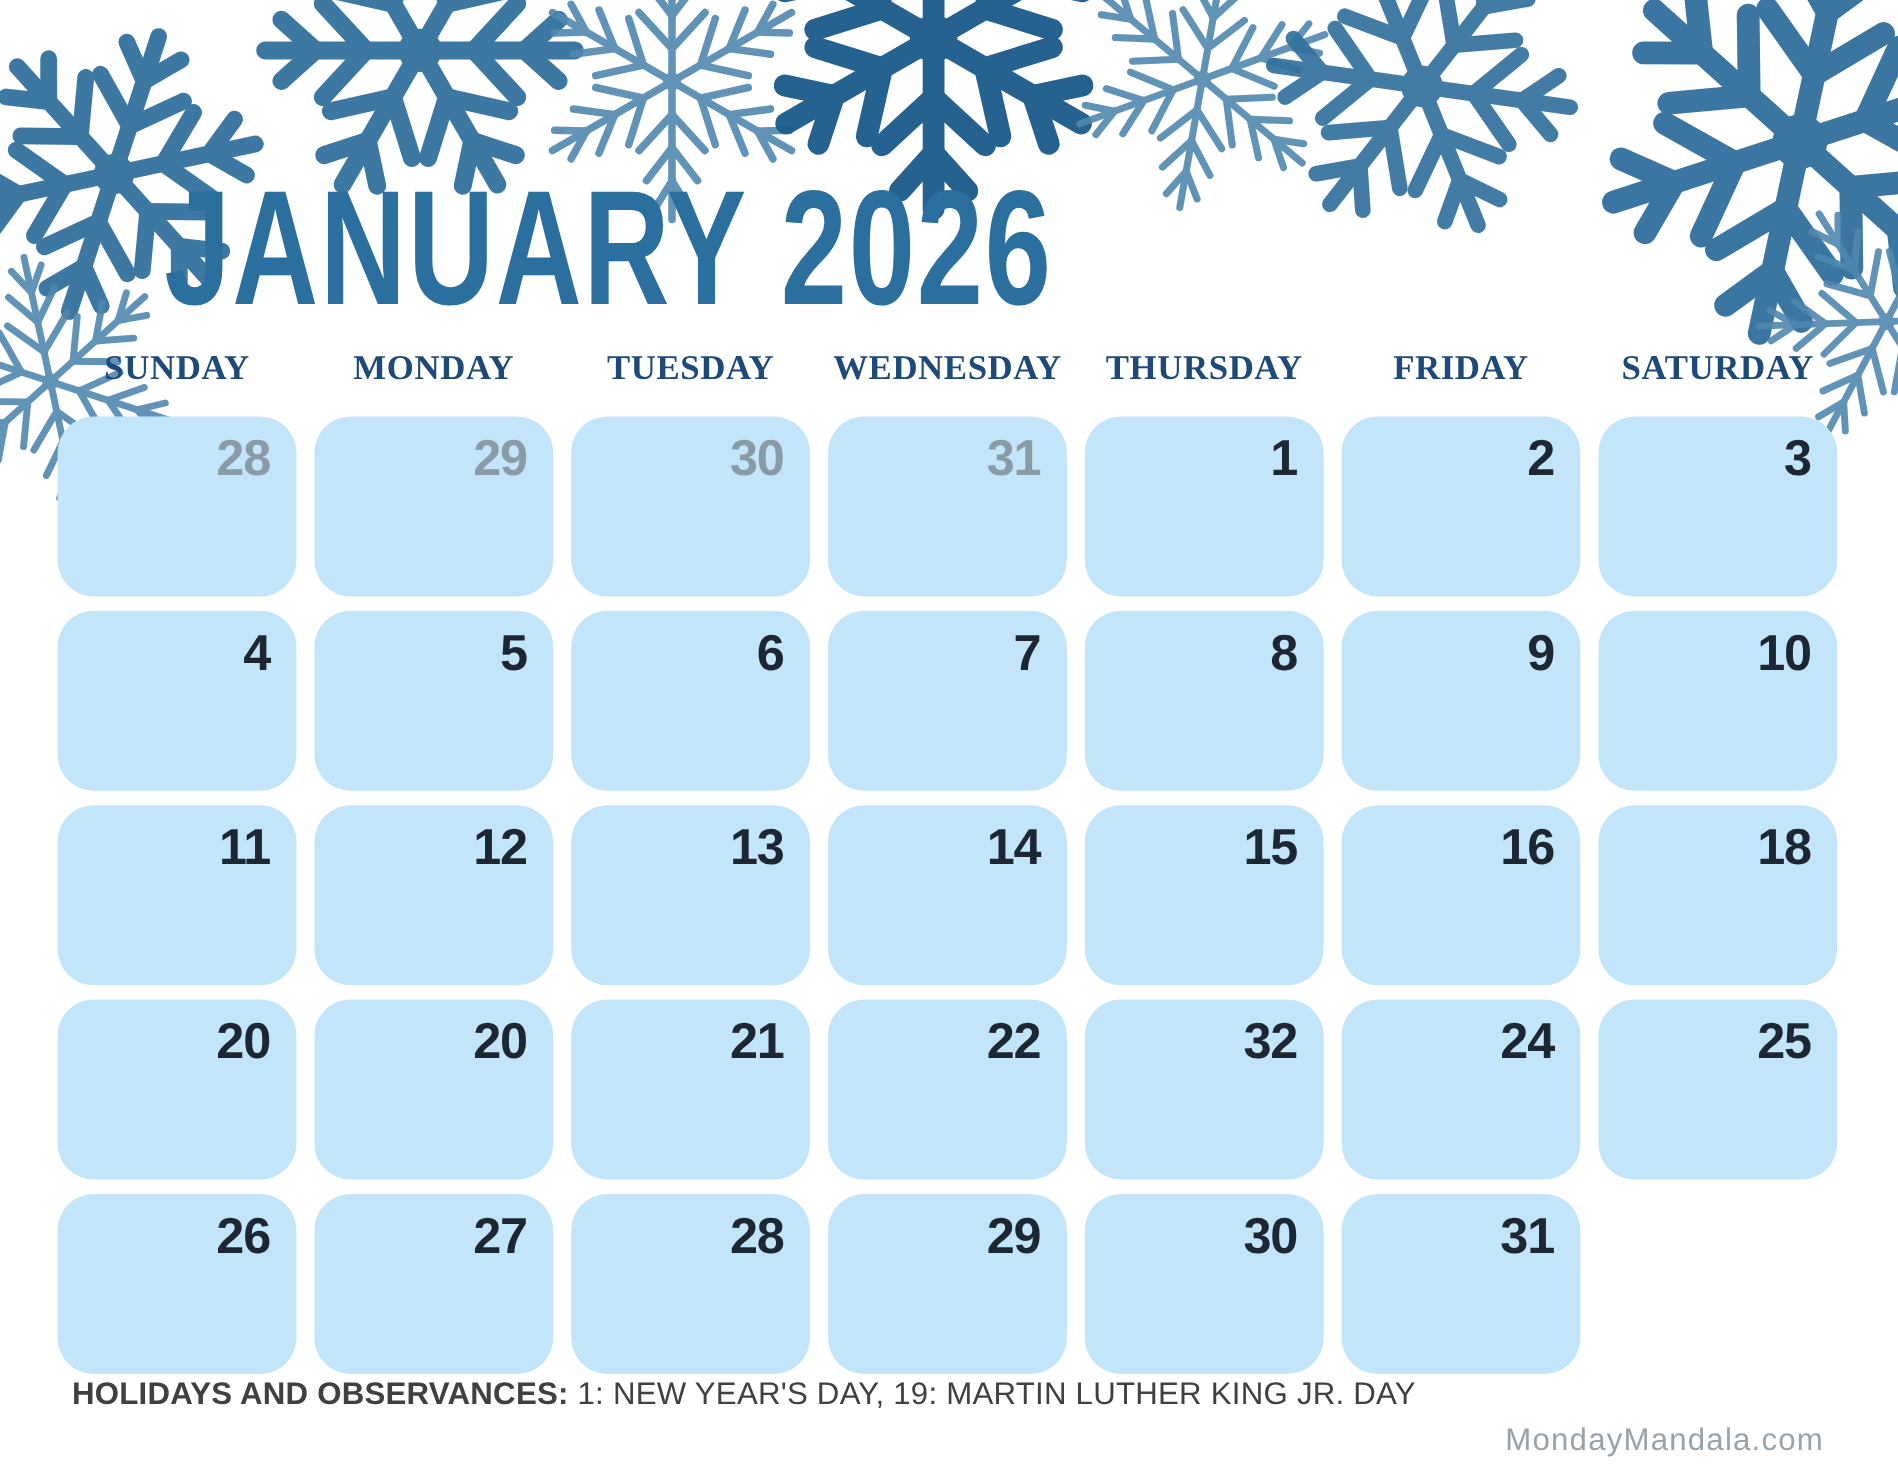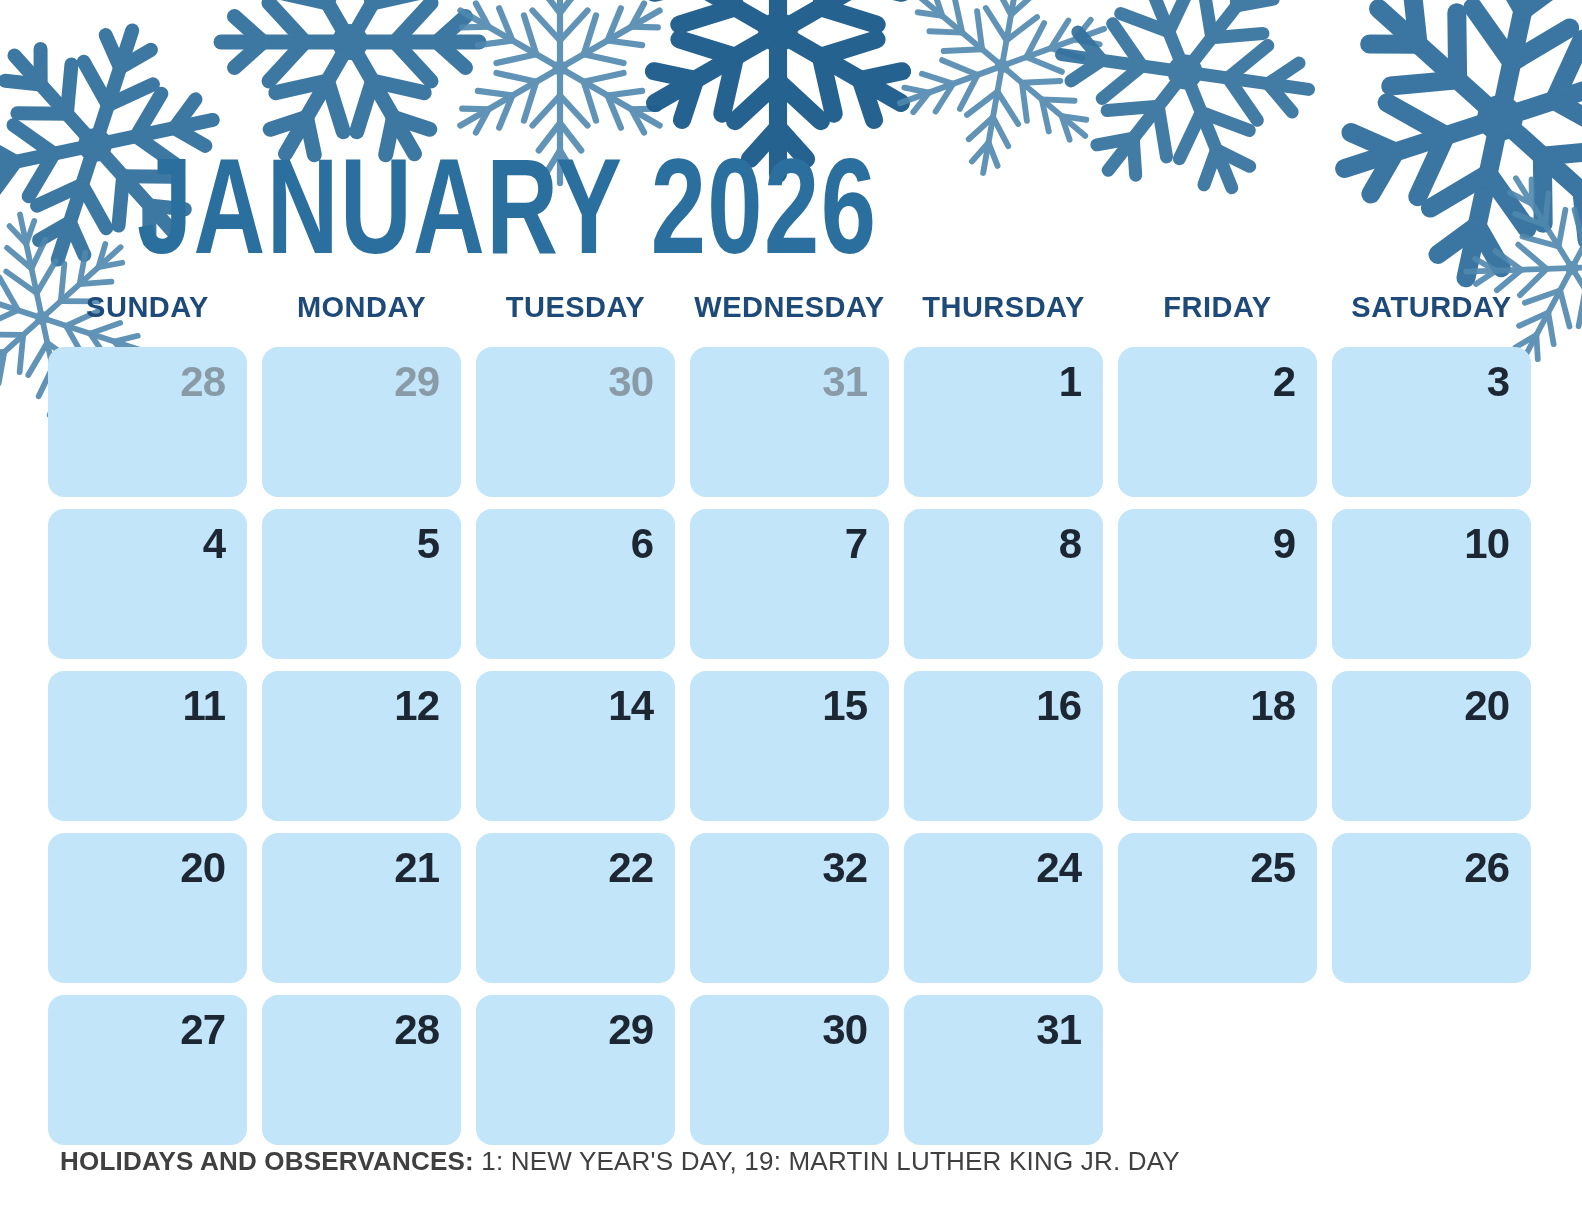--- a/index.html
+++ b/index.html
@@ -22,35 +22,35 @@
     line-height:1;white-space:nowrap;
   }
   .title .inner{
     display:inline-block;transform:scaleX(.73);transform-origin:50% 50%;
     font-size:136px;font-weight:700;letter-spacing:2px;color:var(--title_color);
   }
 
   
   .weekdays{
     position:absolute;left:48px;top:291px;
-    display:grid;grid-template-columns:repeat(7,199px);column-gap:15px;
+    display:grid;grid-template-columns:repeat(7,199px);column-gap:15px;font-family:Liberation Serif, serif;
   }
   .weekday{
     text-align:center;font-size:29px;font-weight:700;letter-spacing:.5px;
     color:var(--header_color);
   }
 
   
   .grid{
     position:absolute;left:48px;top:347px;
     display:grid;grid-template-columns:repeat(7,199px);grid-auto-rows:150px;
     column-gap:15px;row-gap:12px;
   }
   .cell{
-    background:var(--cell_bg);border-radius:16px;position:relative;
+    background:var(--cell_bg);border-radius:30px;position:relative;
   }
   .cell .num{
     position:absolute;top:11px;right:22px;
     font-size:42px;font-weight:700;color:var(--day_color);
     letter-spacing:-1px;
   }
   .cell.muted .num{color:var(--muted_day_color);font-weight:600;}
 
   
   .footer{
@@ -193,20 +193,23 @@
       <div class="cell">
         <span class="num">10</span>
       </div>
       <div class="cell">
         <span class="num">11</span>
       </div>
       <div class="cell">
         <span class="num">12</span>
       </div>
       <div class="cell">
+        <span class="num">13</span>
+      </div>
+      <div class="cell">
         <span class="num">14</span>
       </div>
       <div class="cell">
         <span class="num">15</span>
       </div>
       <div class="cell">
         <span class="num">16</span>
       </div>
       <div class="cell">
         <span class="num">18</span>
@@ -249,14 +252,15 @@
       </div>
       <div class="cell">
         <span class="num">31</span>
       </div>
     </div>
 
   <div class="footer">
     <span class="label">HOLIDAYS AND OBSERVANCES:</span><span> 1: NEW YEAR'S DAY, 19: MARTIN LUTHER KING JR. DAY</span>
   </div>
 
+  <div class="watermark">MondayMandala.com</div>
 
 </div>
 
 </body></html>

